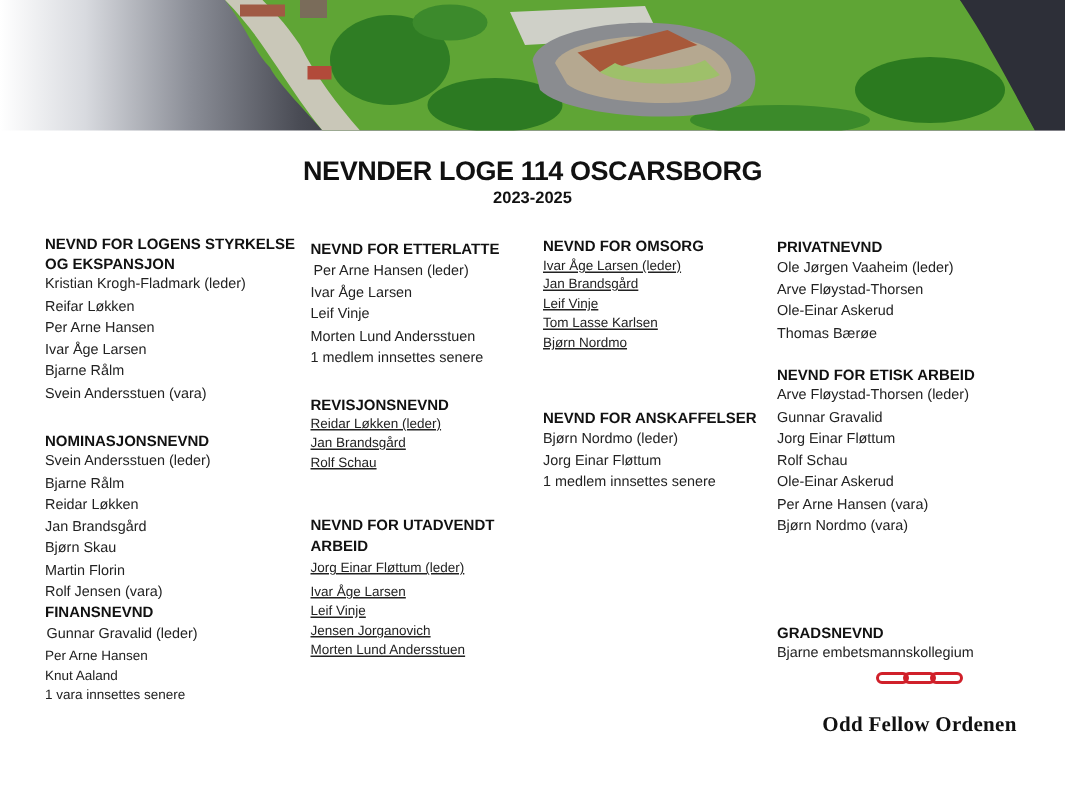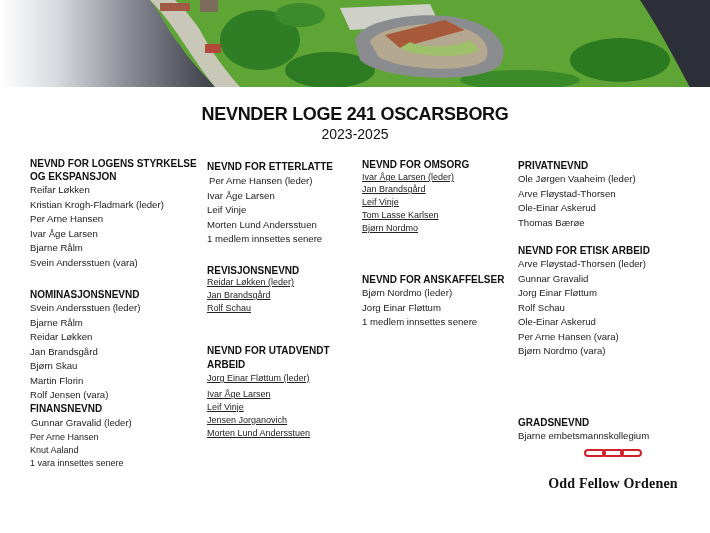--- a/index.html
+++ b/index.html
@@ -12,21 +12,21 @@
     background: linear-gradient(90deg, #ffffff 0%, #d8dadf 8%, #8a8d96 18%, #4a4c55 28%, #3a3c44 32%, #3a3c44 100%);
   }
   .banner svg { position: absolute; left: 0; top: 0; }
   .title {
     position: absolute; left: 0; width: 710px; top: 104px; text-align: center;
     font-family: "Liberation Sans Narrow", "Liberation Sans", sans-serif;
     font-weight: bold; font-size: 18px; letter-spacing: -0.3px; color: #111;
   }
   .subtitle {
     position: absolute; left: 0; width: 710px; top: 126px; text-align: center;
-    font-weight: normal; font-size: 14px; color: #111;
+    font-weight: bold; font-size: 11px; color: #111;
   }
   .committee { position: absolute; }
   .committee h3 {
     margin: 0; font-size: 10px; font-weight: bold; line-height: 13px; color: #111; text-transform: uppercase;
   }
   .committee ul { list-style: none; margin: 0; padding: 0; }
   .committee li { font-size: 9.6px; line-height: 14.5px; color: #222; white-space: nowrap; }
   .committee.tight li { line-height: 13px; font-size: 9px; text-decoration: underline; }
   .committee .gap { margin-top: 1px; }
   .logo { position: absolute; left: 538px; top: 444px; width: 150px; text-align: center; }
@@ -58,28 +58,28 @@
     <path d="M400 48 C 415 58, 465 58, 480 50 L 470 40 C 455 48, 420 48, 410 42 Z" fill="#9ec06a"></path>
 
     <rect x="205" y="44" width="16" height="9" fill="#b24a3a"></rect>
     <rect x="160" y="3" width="30" height="8" fill="#a05a44"></rect>
     <rect x="200" y="0" width="18" height="12" fill="#7a6c5a"></rect>
 
     <path d="M640 0 L710 0 L710 87 L690 87 C 675 60, 660 30, 640 0 Z" fill="#2d2f38"></path>
   </svg>
 </div>
 
-<div class="title">NEVNDER LOGE 241 OSCARSBORG</div>
+<div class="title">NEVNDER LOGE 114 OSCARSBORG</div>
 <div class="subtitle">2023-2025</div>
 
 <div class="committee" style="left:30px; top:157px; width:170px;">
   <h3>NEVND FOR LOGENS STYRKELSE OG EKSPANSJON</h3>
   <ul>
+    <li>Kristian Krogh-Fladmark (leder)</li>
     <li>Reifar Løkken</li>
-    <li>Kristian Krogh-Fladmark (leder)</li>
     <li>Per Arne Hansen</li>
     <li>Ivar Åge Larsen</li>
     <li>Bjarne Rålm</li>
     <li>Svein Andersstuen (vara)</li>
   </ul>
 </div>
 
 <div class="committee" style="left:30px; top:288px; width:170px;">
   <h3>NOMINASJONSNEVND</h3>
   <ul>

